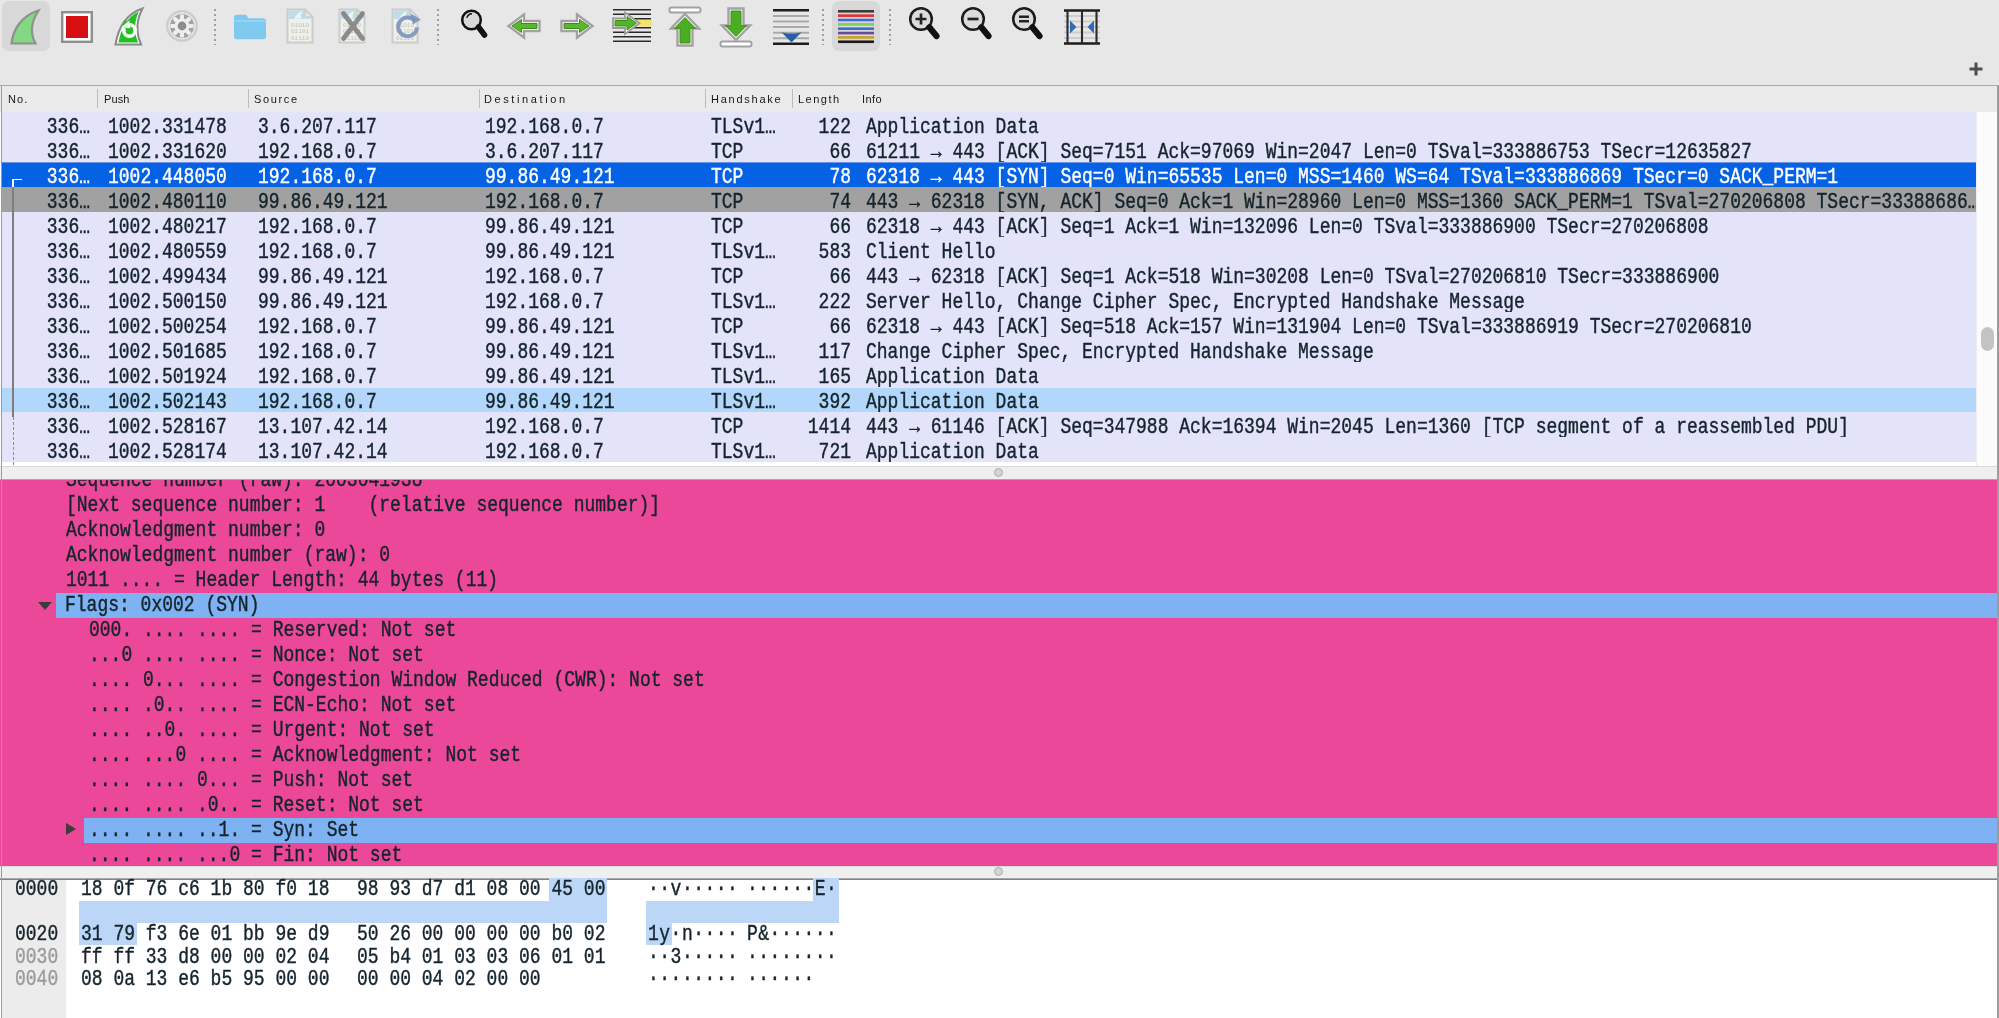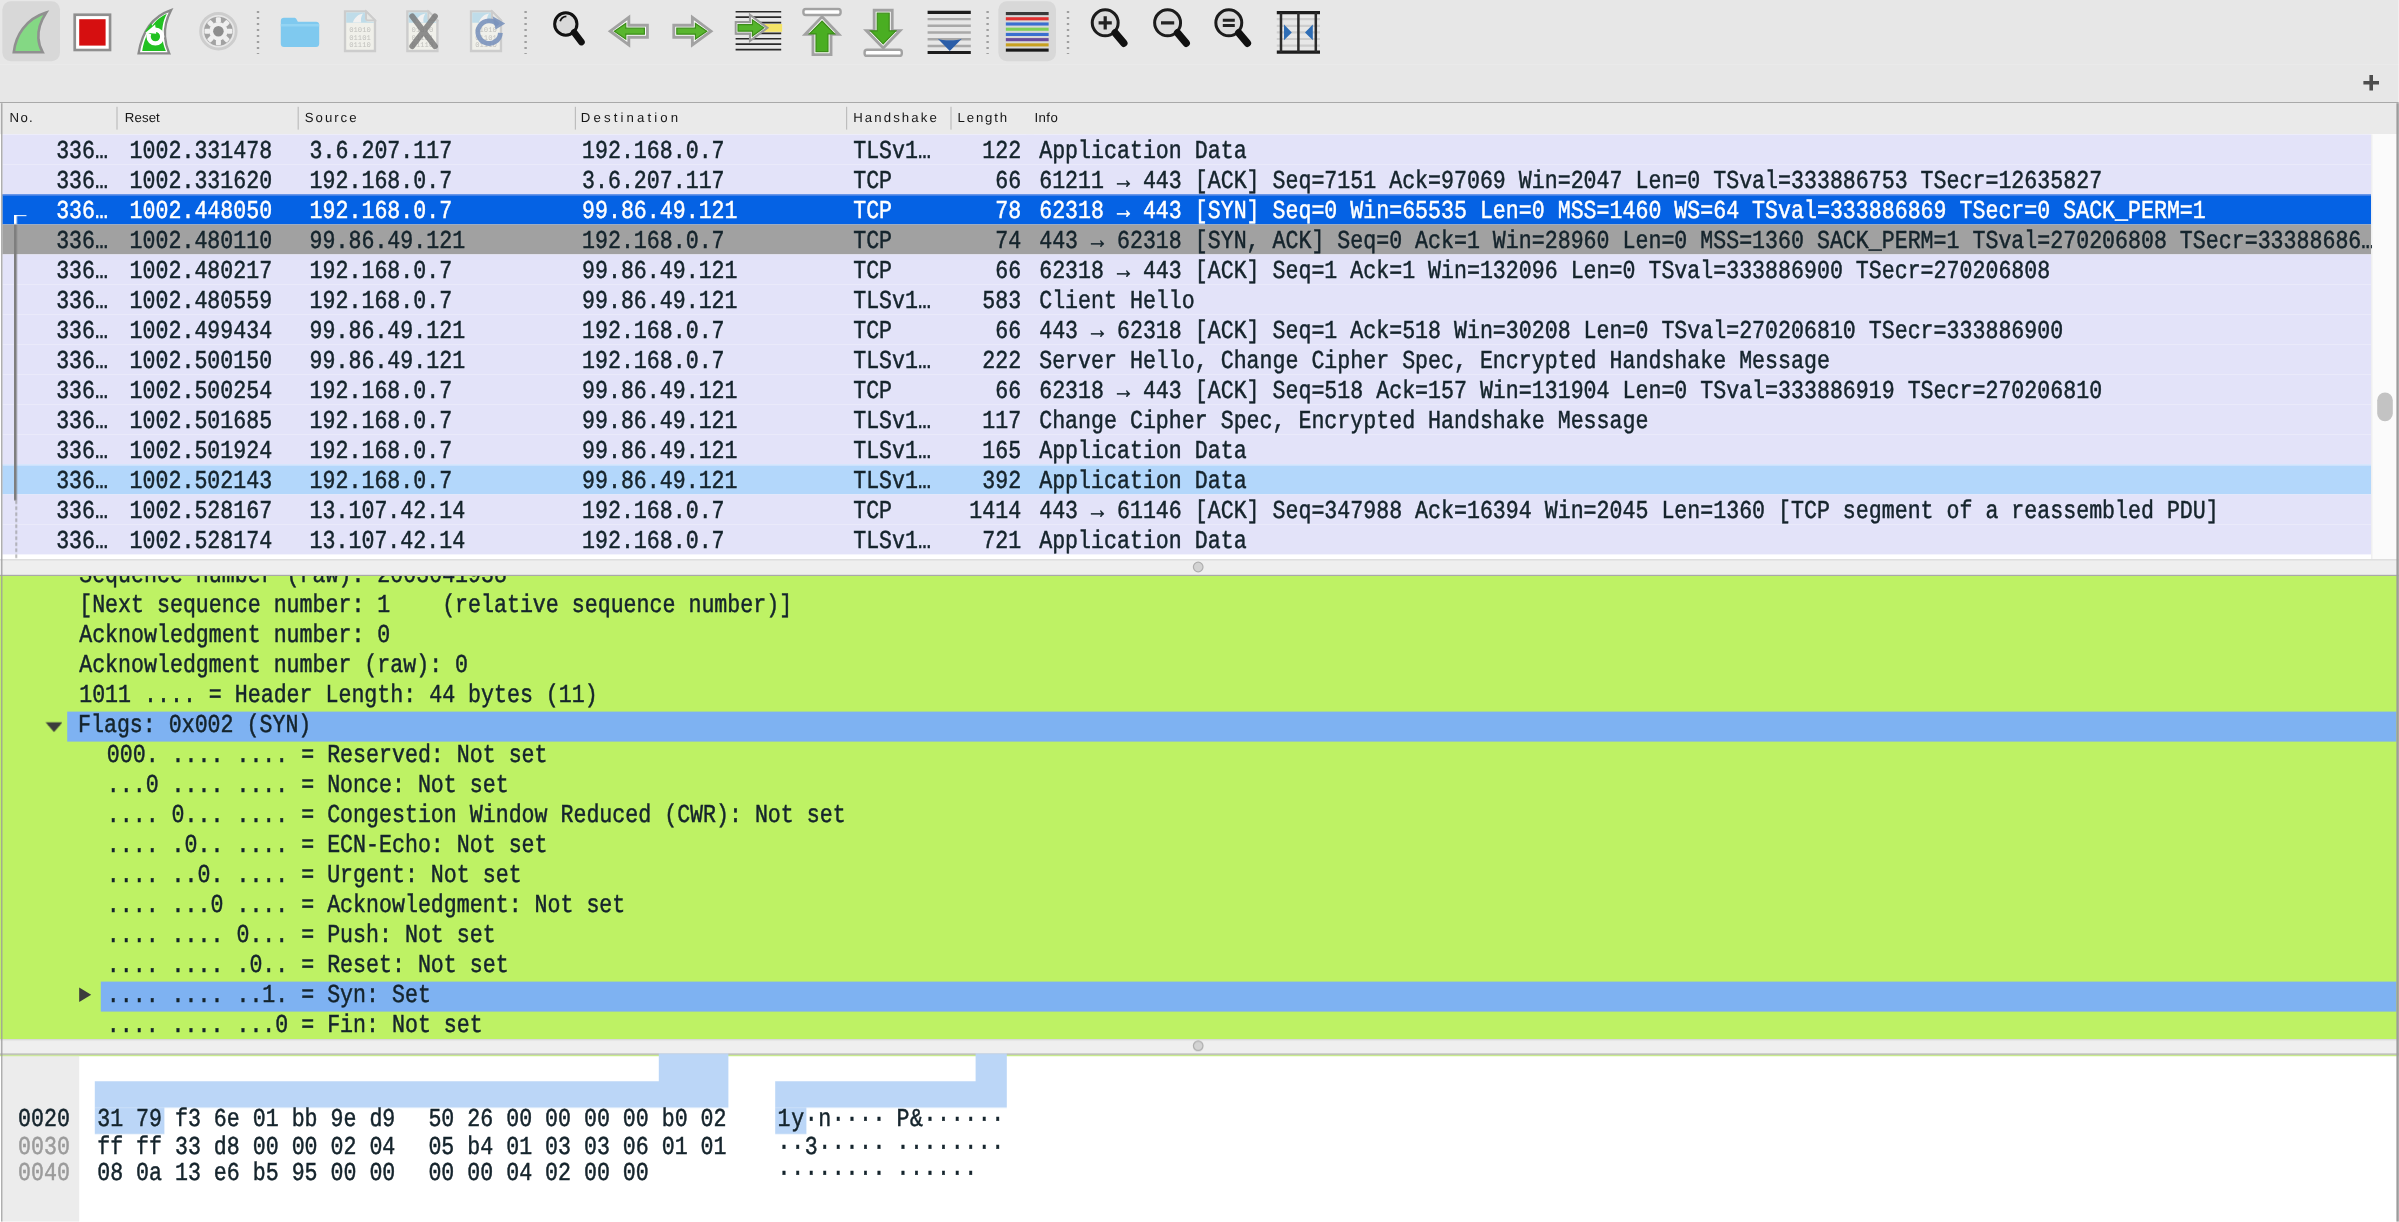--- a/index.html
+++ b/index.html
@@ -37,21 +37,21 @@
 .prow .ln { left:700px; width:149px; text-align:right; }
 .prow .in { left:864px; }
 .sel { background:#0562e4 !important; border-top:1.5px solid #6d92e6; }
 .sel span, .lbl span { top:1.5px !important; } .sel span { color:#fff; }
 .gry { background:#a1a1a1 !important; }
 .lbl { background:#b3d7fb !important; border-top:1.5px solid #dde8fc; }
 #vsb { left:1976px; top:112px; width:22px; height:354px; background:#fbfbfb; border-left:1px solid #ededed; }
 #vsbt { left:1981px; top:327px; width:13px; height:24px; background:#c3c3c3; border-radius:6.5px; }
 .split { left:0; width:1999px; background:#efefef; border-top:1px solid #dadada; border-bottom:1px solid #a9a9a9; }
 .dot { width:9px; height:9px; border-radius:50%; background:#d3d3d3; border:1px solid #aeaeae; }
-#detail { left:0; top:480px; width:1999px; height:411px; background:#bef264; overflow:hidden;text-align:center; }
+#detail { left:0; top:480px; width:1999px; height:411px; background:#ec4899; overflow:hidden;text-align:center; }
 .dl { position:absolute; height:25px; line-height:25px; white-space:pre; }
 .dbar { position:absolute; left:56px; width:1941px; height:25px; background:#7eb2f2; }
 #hex { left:0; top:880px; width:1999px; height:138px; background:#fff; }
 #hgut { position:absolute; left:2px; top:0; width:64px; height:138px; background:#ececec; }
 .hrow { position:absolute; left:0; width:1100px; height:22.4px; }
 .hrow span { position:absolute; top:0; height:22.4px; line-height:22.4px; white-space:pre; }
 .hoff { left:15px; }
 .hgr { color:#9b9b9b; }
 .hhl { position:absolute; background:#bbd6f7; }
 .edge { top:86px; width:1.5px; height:932px; background:#9c9c9c; }
@@ -224,21 +224,21 @@
       <path d="M31 12.5 L24.5 19 L31 25.5 Z" fill="#2e6db5"></path>
     </svg>
   </div>
 <div class="abs" id="fbar">
   <div class="abs" id="fplus"><svg width="16" height="16" viewBox="0 0 16 16">
         <path d="M8 1.5 V14.5 M1.5 8 H14.5" stroke="#4e4e4e" stroke-width="3"></path>
       </svg></div>
 </div>
 <div class="abs" id="phead">
     <div class="hl" style="left:8px;letter-spacing:1.1px">No.</div>
-<div class="hl" style="left:104px;letter-spacing:0.1px">Reset</div>
+<div class="hl" style="left:104px;letter-spacing:0.1px">Push</div>
 <div class="hl" style="left:254px;letter-spacing:1.65px">Source</div>
 <div class="hl" style="left:484px;letter-spacing:2.6px">Destination</div>
 <div class="hl" style="left:711px;letter-spacing:1.75px">Handshake</div>
 <div class="hl" style="left:798px;letter-spacing:1.5px">Length</div>
 <div class="hl" style="left:862px;letter-spacing:0.4px">Info</div>
 <div class="hs" style="left:97px"></div>
 <div class="hs" style="left:247.5px"></div>
 <div class="hs" style="left:478.5px"></div>
 <div class="hs" style="left:704.5px"></div>
 <div class="hs" style="left:791.5px"></div>
@@ -406,20 +406,27 @@
 <div class="abs split" style="top:866px;height:13px;"></div>
 <div class="abs dot" style="left:994px;top:866.5px;"></div>
 <div class="abs" id="hex">
     <div id="hgut"></div>
     <div class="hhl" style="left:549.1px;top:-1.7px;width:58.0px;height:22.4px"></div>
 <div class="hhl" style="left:812.7px;top:-1.7px;width:26.6px;height:22.4px"></div>
 <div class="hhl" style="left:79px;top:20.7px;width:528.1px;height:22.4px"></div>
 <div class="hhl" style="left:645.5px;top:20.7px;width:193.8px;height:22.4px"></div>
 <div class="hhl" style="left:79px;top:43.1px;width:58.0px;height:22.4px"></div>
 <div class="hhl" style="left:645.5px;top:43.1px;width:26.6px;height:22.4px"></div>
+<div class="hrow" style="top:-1.7px">
+      <span class="hoff mono sy">0000</span>
+      <span class="mono sy" style="left:81px">18 0f 76 c6 1b 80 f0 18</span>
+      <span class="mono sy" style="left:356.6px">98 93 d7 d1 08 00 45 00</span>
+      <span class="mono sy" style="left:647.5px;letter-spacing:0.5px">··v·····</span>
+      <span class="mono sy" style="left:746.9px;letter-spacing:0.5px">······E·</span>
+    </div>
 <div class="hrow" style="top:43.1px">
       <span class="hoff mono sy">0020</span>
       <span class="mono sy" style="left:81px">31 79 f3 6e 01 bb 9e d9</span>
       <span class="mono sy" style="left:356.6px">50 26 00 00 00 00 b0 02</span>
       <span class="mono sy" style="left:647.5px;letter-spacing:0.5px">1y·n····</span>
       <span class="mono sy" style="left:746.9px;letter-spacing:0.5px">P&amp;······</span>
     </div>
 <div class="hrow" style="top:65.5px">
       <span class="hoff mono sy hgr">0030</span>
       <span class="mono sy" style="left:81px">ff ff 33 d8 00 00 02 04</span>

